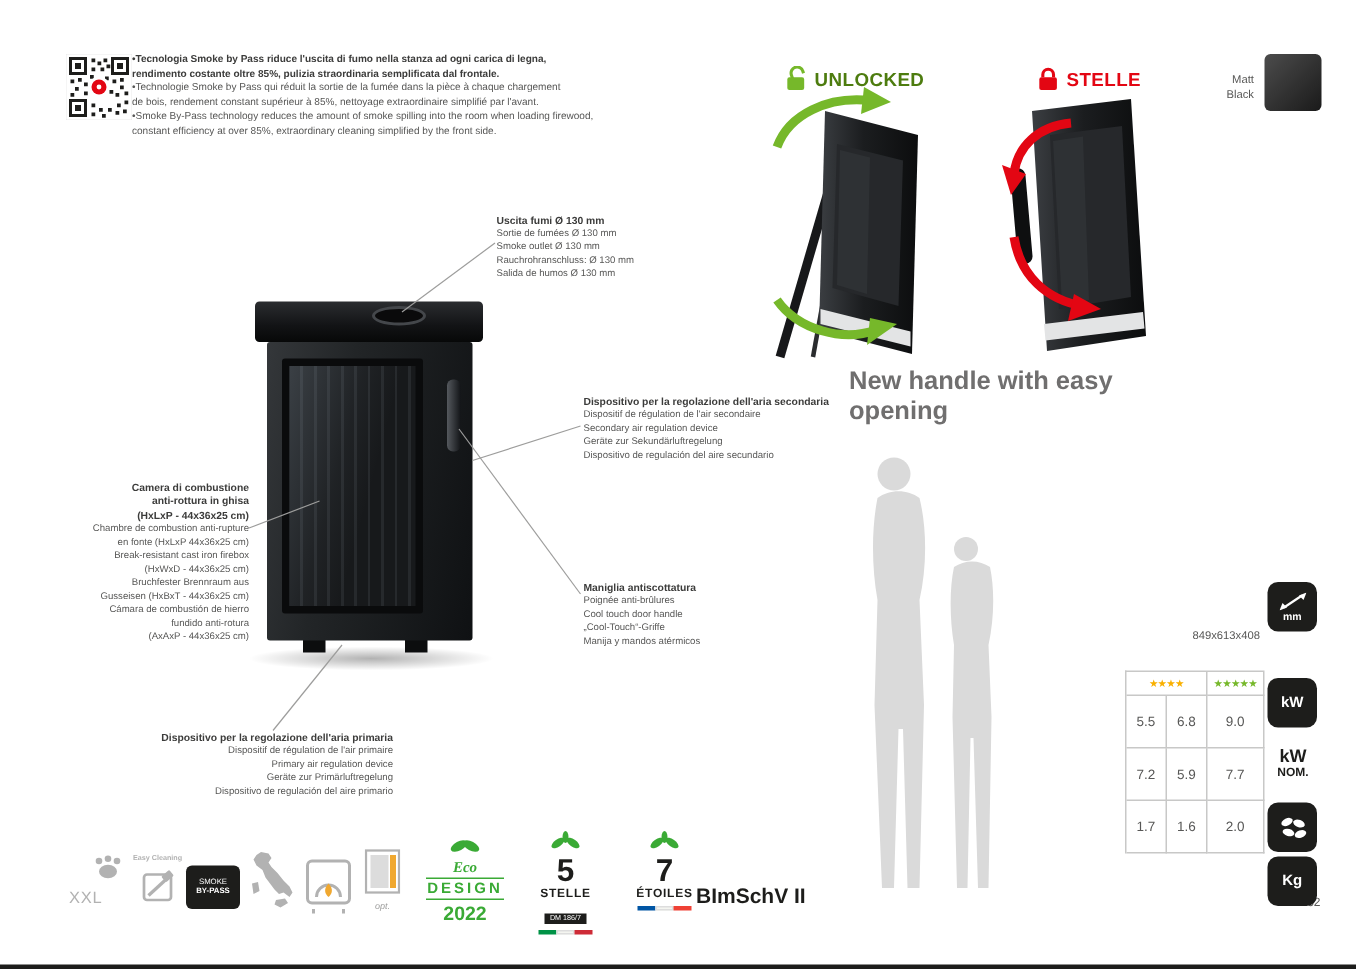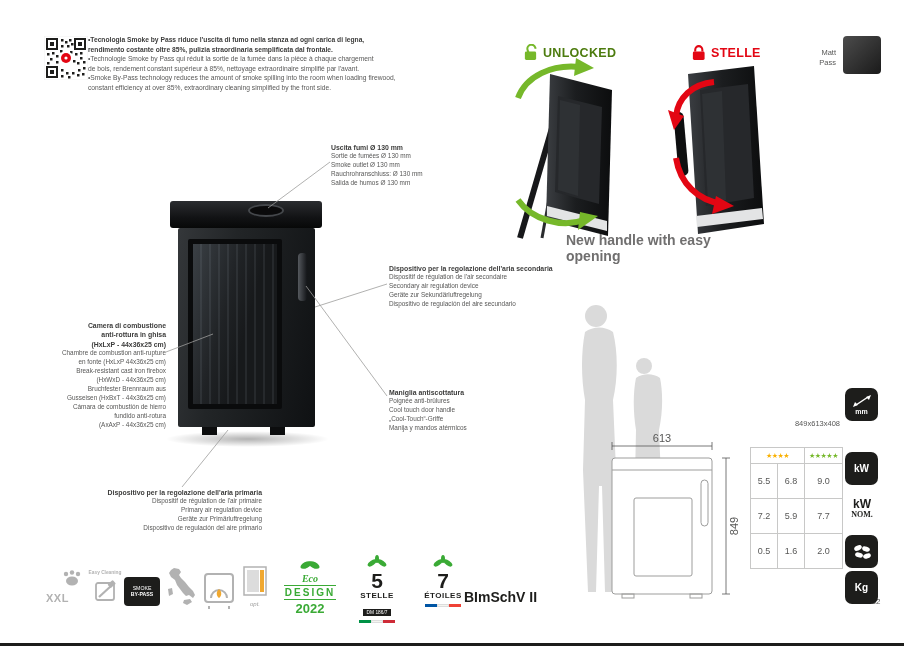--- a/index.html
+++ b/index.html
@@ -11,22 +11,22 @@
   
   .intro { position:absolute; left:88px; top:35px; width:400px; }
   .intro .b div { font-size:6.7px; font-weight:bold; line-height:1.42; color:#3c3c3b; }
   .intro .r div { font-size:6.7px; line-height:1.42; color:#575756; }
 
   
   .lock-label { position:absolute; display:flex; align-items:center; gap:5px;
                 font-weight:bold; font-size:12.5px; letter-spacing:.3px; }
   .lock-label.green { color:#4d7c0f; }
   .lock-label.red   { color:#e30613; }
-  .handle-caption { position:absolute; left:566px; top:232px; width:190px;
-                    font-weight:bold; font-size:14px; color:#706f6f; }
+  .handle-caption { position:absolute; left:566px; top:244px; width:190px;
+                    font-weight:bold; font-size:17px; color:#706f6f; }
 
   
   .finish-label { position:absolute; left:798px; top:48px; width:38px; text-align:right;
                   font-size:7.5px; color:#575756; line-height:1.35; }
   .finish-swatch { position:absolute; left:843px; top:36px; width:38px; height:38px;
                    border-radius:4px; background:linear-gradient(135deg,#4c4c4c,#1a1a1a); }
 
   
   .stove { position:absolute; left:170px; top:193px; width:155px; height:250px; }
   .stove-top { position:absolute; left:0; top:8px; width:152px; height:27px;
@@ -74,27 +74,27 @@
 
   
   .badge-dark { position:absolute; width:33px; height:33px; background:#1d1d1b; border-radius:7px;
                 display:flex; flex-direction:column; align-items:center; justify-content:center;
                 color:#fff; z-index:3; }
   .badge-dark .t { font-weight:bold; font-size:10px; }
   .badge-dark .mm-t { font-size:7px; font-weight:bold; margin-top:1px; }
   .kwnom { position:absolute; left:842px; top:498px; width:40px; text-align:center;
            color:#1d1d1b; font-weight:bold; line-height:1; }
   .kwnom .l1 { font-size:12px; }
-  .kwnom .l2 { font-size:8px; margin-top:1px;font-family:Liberation Serif, serif; }
+  .kwnom .l2 { font-size:8px; margin-top:1px; }
   .page-num { position:absolute; left:867px; top:597px; width:26px; text-align:left;
               font-size:8px; color:#575756; }
 
   
   .f-icon { position:absolute; color:#b2b2b2; }
-  .xxl-txt { font-weight:bold; font-size:11px; color:#b2b2b2; letter-spacing:.5px; }
+  .xxl-txt { font-weight:normal; font-size:11px; color:#b2b2b2; letter-spacing:.5px; }
   .easy-txt { font-size:4.8px; font-weight:bold; color:#b2b2b2; text-align:center; }
   .bypass { position:absolute; left:124px; top:577px; width:36px; height:29px; background:#1d1d1b;
             border-radius:4px; display:flex; flex-direction:column; align-items:center;
             justify-content:center; color:#fff; line-height:1.15; }
   .bypass .s1 { font-size:5.2px; }
   .bypass .s2 { font-size:5.2px; font-weight:bold; }
   .opt-txt { font-size:6px; font-style:italic; color:#9d9d9c; text-align:center; margin-top:1px; }
 
   .eco { position:absolute; left:284px; top:556px; width:52px; text-align:center; color:#3aaa35; }
   .eco .eco-word { font-family:"Liberation Serif", serif; font-style:italic; font-weight:bold; font-size:10px; line-height:1; }
@@ -235,21 +235,21 @@
       <polygon points="18,54 34,60 24,74" fill="#e30613"></polygon>
       <path d="M26 102 C30 128 48 144 72 148" stroke="#e30613" stroke-width="6" fill="none"></path>
       <polygon points="66,140 84,150 62,158" fill="#e30613"></polygon>
     </svg>
   </div>
 
   <div class="handle-caption">New handle with easy opening</div>
 
   <div class="finish-label">
     <div>Matt</div>
-    <div>Pass</div>
+    <div>Black</div>
   </div>
   <div class="finish-swatch"></div>
 
   <div class="stove">
     <div class="stove-shadow"></div>
     <div class="stove-foot" style="left:32px;"></div>
     <div class="stove-foot" style="left:100px;"></div>
     <div class="stove-body">
       <div class="stove-glassframe">
         <div class="stove-glass"></div>
@@ -332,40 +332,20 @@
 
   <div class="silhouettes">
     <svg width="130" height="295" viewBox="0 0 130 295" fill="#dadada">
       <circle cx="44" cy="16" r="11"></circle>
       <path d="M33 32 C29 52 29 78 33 100 L31 170 L36 292 L44 292 L47 186 L50 186 L53 292 L61 292 L64 170 L61 100 C66 78 66 52 61 32 C53 26 41 26 33 32 Z"></path>
       <circle cx="92" cy="66" r="8"></circle>
       <path d="M84 78 C81 92 81 112 84 130 L83 178 L86 292 L93 292 L95 192 L97 192 L100 292 L107 292 L109 178 L107 130 C111 112 111 92 108 78 C101 73 91 73 84 78 Z"></path>
     </svg>
   </div>
 
-  <div class="dim-drawing">
-    <svg width="150" height="172" viewBox="0 0 150 172">
-      <rect x="14" y="28" width="100" height="136" rx="3" fill="#fff" stroke="#9d9d9c"></rect>
-      <line x1="14" y1="40" x2="114" y2="40" stroke="#9d9d9c"></line>
-      <rect x="36" y="68" width="58" height="78" rx="2" fill="none" stroke="#9d9d9c"></rect>
-      <rect x="103" y="50" width="7" height="46" rx="3.5" fill="#fff" stroke="#9d9d9c"></rect>
-      <rect x="24" y="164" width="12" height="4" fill="none" stroke="#9d9d9c"></rect>
-      <rect x="92" y="164" width="12" height="4" fill="none" stroke="#9d9d9c"></rect>
-      <g stroke="#575756" stroke-width="0.8">
-        <line x1="14" y1="16" x2="114" y2="16"></line>
-        <line x1="14" y1="12" x2="14" y2="20"></line>
-        <line x1="114" y1="12" x2="114" y2="20"></line>
-        <line x1="128" y1="28" x2="128" y2="164"></line>
-        <line x1="124" y1="28" x2="132" y2="28"></line>
-        <line x1="124" y1="164" x2="132" y2="164"></line>
-      </g>
-      <text x="64" y="12" text-anchor="middle" font-size="11" fill="#575756">613</text>
-      <text x="140" y="96" text-anchor="middle" font-size="11" fill="#575756" transform="rotate(-90 140 96)">849</text>
-    </svg>
-  </div>
 
   <div class="size-text">849x613x408</div>
 
   <div class="badge-dark" style="left:845px;top:388px;">
     <svg width="18" height="12" viewBox="0 0 18 12">
       <line x1="3" y1="10" x2="15" y2="2" stroke="#fff" stroke-width="1.5"></line>
       <polygon points="0,12 5,10 2,7" fill="#fff"></polygon>
       <polygon points="18,0 13,2 16,5" fill="#fff"></polygon>
     </svg>
     <span class="mm-t">mm</span>
@@ -373,21 +353,21 @@
 
   <div class="specs">
     <div class="cell hd orange">★★★★</div>
     <div class="cell hd green">★★★★★</div>
     <div class="cell num">5.5</div>
     <div class="cell num">6.8</div>
     <div class="cell num">9.0</div>
     <div class="cell num">7.2</div>
     <div class="cell num">5.9</div>
     <div class="cell num">7.7</div>
-    <div class="cell num">0.5</div>
+    <div class="cell num">1.7</div>
     <div class="cell num">1.6</div>
     <div class="cell num">2.0</div>
   </div>
 
   <div class="badge-dark" style="left:845px;top:452px;">
     <span class="t">kW</span>
   </div>
 
   <div class="kwnom">
     <div class="l1">kW</div>

